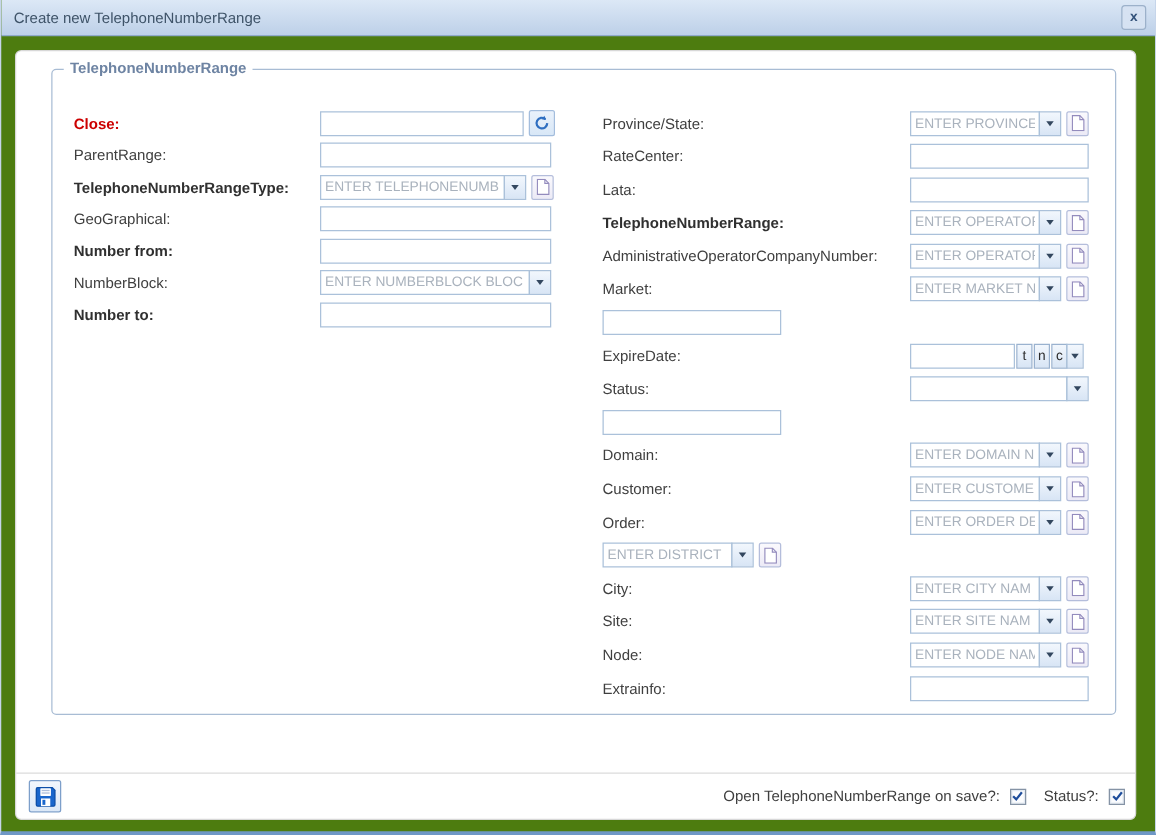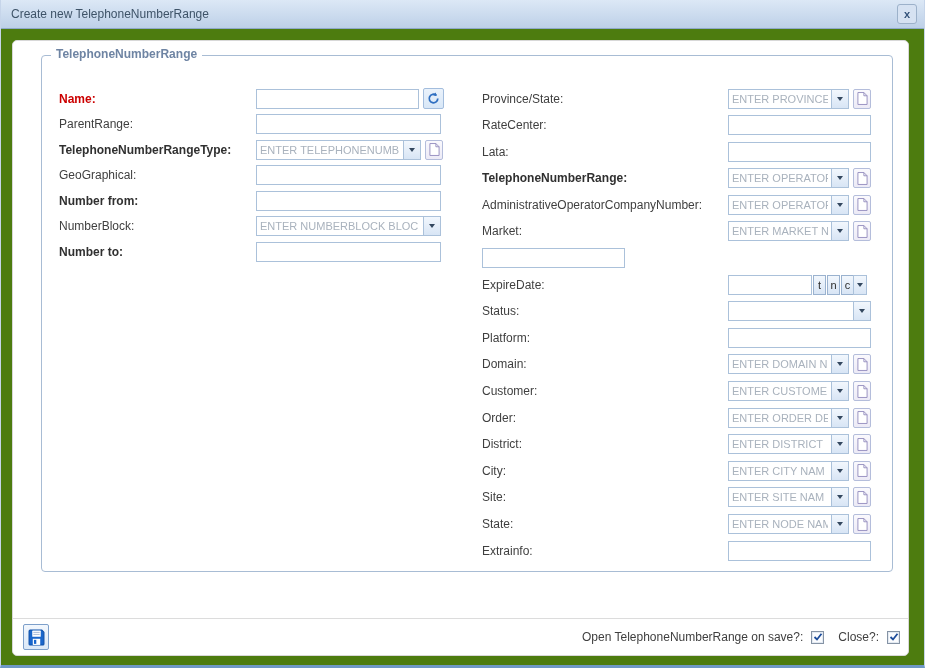--- a/index.html
+++ b/index.html
@@ -142,21 +142,21 @@
     </span>
   </div>
 
   <div class="panel">
     <div class="group">
       <span class="legend">TelephoneNumberRange</span>
 
       <div class="col-left">
 
         <div class="row">
-          <label class="lbl bold red">Name:</label>
+          <label class="lbl bold red">Close:</label>
           <span class="fld">
             <input class="ti ti-name" style="">
             <span class="btn refresh">
               <svg width="13" height="13" viewBox="0 0 14 14">
                 <path d="M11.6 7a4.6 4.6 0 1 1-1.6-3.5" fill="none" stroke="#2f6fc1" stroke-width="1.9"></path>
                 <path d="M9.2 0.6 L10.6 4.4 L6.6 3.7 Z" fill="#2f6fc1"></path>
               </svg>
             </span>
           </span>
         </div>
@@ -334,21 +334,20 @@
             <span class="combo">
               <input class="ci-st" style="">
               <span class="btn arr">
                   <span class="caret"></span>
                 </span>
             </span>
           </span>
         </div>
 
         <div class="row">
-          <label class="lbl">Platform:</label>
           <span class="fld">
             <input class="ti-r" style="">
           </span>
         </div>
 
         <div class="row">
           <label class="lbl">Domain:</label>
           <span class="fld">
             <span class="combo">
               <input class="ci-r" placeholder="ENTER DOMAIN N" style="">
@@ -395,21 +394,20 @@
             <span class="btn doc">
               <svg width="11" height="13" viewBox="0 0 12 14">
                 <path d="M1 0.5 H7.5 L11 4 V13.5 H1 Z" fill="#fff" stroke="#938bbd"></path>
                 <path d="M7.5 0.5 V4 H11" fill="none" stroke="#938bbd"></path>
               </svg>
             </span>
           </span>
         </div>
 
         <div class="row">
-          <label class="lbl">District:</label>
           <span class="fld">
             <span class="combo">
               <input class="ci-r" placeholder="ENTER DISTRICT" style="">
               <span class="btn arr">
                   <span class="caret"></span>
                 </span>
             </span>
             <span class="btn doc">
               <svg width="11" height="13" viewBox="0 0 12 14">
                 <path d="M1 0.5 H7.5 L11 4 V13.5 H1 Z" fill="#fff" stroke="#938bbd"></path>
@@ -449,21 +447,21 @@
             <span class="btn doc">
               <svg width="11" height="13" viewBox="0 0 12 14">
                 <path d="M1 0.5 H7.5 L11 4 V13.5 H1 Z" fill="#fff" stroke="#938bbd"></path>
                 <path d="M7.5 0.5 V4 H11" fill="none" stroke="#938bbd"></path>
               </svg>
             </span>
           </span>
         </div>
 
         <div class="row">
-          <label class="lbl">State:</label>
+          <label class="lbl">Node:</label>
           <span class="fld">
             <span class="combo">
               <input class="ci-r" placeholder="ENTER NODE NAM" style="">
               <span class="btn arr">
                   <span class="caret"></span>
                 </span>
             </span>
             <span class="btn doc">
               <svg width="11" height="13" viewBox="0 0 12 14">
                 <path d="M1 0.5 H7.5 L11 4 V13.5 H1 Z" fill="#fff" stroke="#938bbd"></path>
@@ -494,21 +492,21 @@
           <rect x="5.6" y="10.2" width="2.2" height="3.8" fill="#1966cc"></rect>
         </svg>
       </span>
       <span class="spacer"></span>
       <span class="lbl2">Open TelephoneNumberRange on save?:</span>
       <span class="cb">
         <svg width="10" height="10" viewBox="0 0 10 10">
           <path d="M1.5 5 L4 7.5 L8.5 1.8" stroke="#1e4d9b" stroke-width="1.8" fill="none"></path>
         </svg>
       </span>
-      <span class="lbl2 gap">Close?:</span>
+      <span class="lbl2 gap">Status?:</span>
       <span class="cb">
         <svg width="10" height="10" viewBox="0 0 10 10">
           <path d="M1.5 5 L4 7.5 L8.5 1.8" stroke="#1e4d9b" stroke-width="1.8" fill="none"></path>
         </svg>
       </span>
     </div>
   </div>
 
 </div>
 

